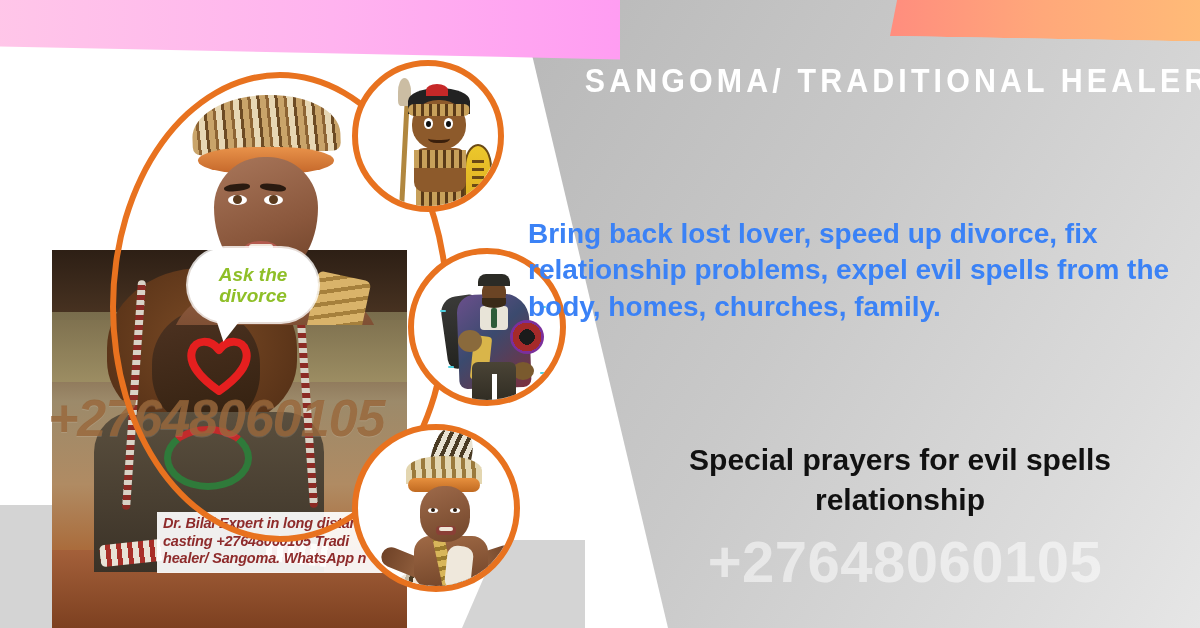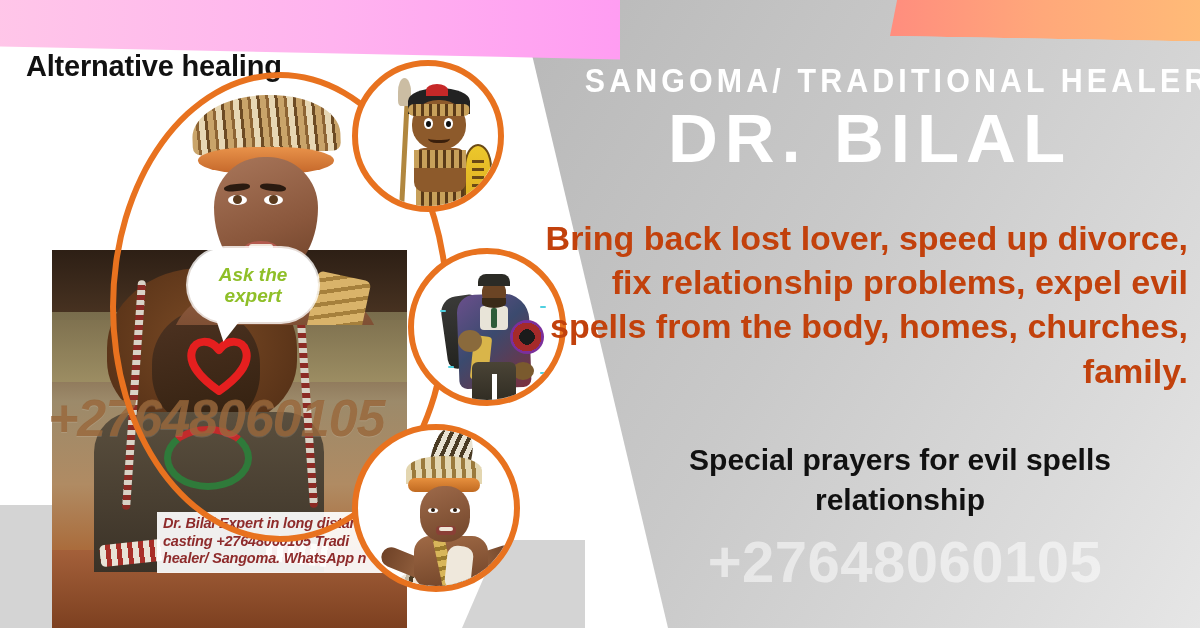--- a/index.html
+++ b/index.html
@@ -285,22 +285,22 @@
     color:#ffffff; font-size:33px; font-weight:bold;
     letter-spacing:4.5px; transform:scaleX(0.92); transform-origin:center;
     white-space:nowrap;
   }
   .bigname {
     left:560px; top:104px; width:620px; text-align:center;
     color:#ffffff; font-size:69px; font-weight:bold; letter-spacing:7px;
     line-height:1.0; white-space:nowrap;
   }
   .redtext {
-    left:528px; top:216px; width:660px; text-align:right;
-    color:#c2410c; font-size:34px; font-weight:bold; line-height:1.30;
+    left:528px; top:216px; width:660px; text-align:left;
+    color:#3b82f6; font-size:28px; font-weight:bold; line-height:1.30;
   }
   .blacktext {
     left:610px; top:440px; width:580px; text-align:center;
     color:#111111; font-size:30px; font-weight:bold; line-height:1.34;
   }
   .phone-watermark {
     left:610px; top:528px; width:590px; text-align:center;
     color:rgba(255,255,255,0.52); font-size:58px; font-weight:bold;
     letter-spacing:0.5px; white-space:nowrap;
   }
@@ -309,21 +309,20 @@
 <body>
 
 <div id="poster">
 
   <div class="shape gray-panel"></div>
   <div class="shape gray-wedge-left"></div>
   <div class="shape gray-strip-bottom"></div>
   <div class="shape pink-bar"></div>
   <div class="shape orange-bar"></div>
 
-  <div class="shape alt-healing">Alternative healing</div>
 
   <div class="shape photo">
     <div class="ph-bg1"></div>
     <div class="ph-bg2"></div>
     <div class="ph-ground"></div>
     <div class="ph-hair"></div>
     <div class="ph-head"></div>
     <div class="ph-body"></div>
     <div class="ph-bead-l"></div>
     <div class="ph-bead-r"></div>
@@ -350,21 +349,21 @@
   </div>
 
   <div class="shape heart">
     <svg width="66" height="60" viewBox="0 0 66 60" aria-hidden="true">
       <path d="M33 56 C 10 40, 3 26, 6 16 C 9 5, 24 3, 33 15 C 42 3, 57 5, 60 16 C 63 26, 56 40, 33 56 Z" fill="none" stroke="#e51f1f" stroke-width="8" stroke-linejoin="round"></path>
     </svg>
   </div>
 
   <div class="shape bubble-tail"></div>
   <div class="shape bubble">
-    <span class="bubble-txt">Ask the expert</span>
+    <span class="bubble-txt">Ask the divorce</span>
   </div>
 
   <div class="shape photo-phone">+27648060105</div>
 
   <div class="shape caption">Dr. Bilal Expert in long distan casting +27648060105 Tradi healer/ Sangoma. WhatsApp n</div>
 
   <div class="shape big-ring"></div>
 
   <div class="shape circ circ-1">
 
@@ -424,18 +423,17 @@
     <div class="d-face"></div>
     <div class="d-eye l"></div>
     <div class="d-eye r"></div>
     <div class="d-pup l"></div>
     <div class="d-pup r"></div>
     <div class="d-mouth"></div>
     <div class="d-teeth"></div>
   </div>
 
   <div class="shape kicker">SANGOMA/ TRADITIONAL HEALER</div>
-  <div class="shape bigname">DR. BILAL</div>
   <div class="shape redtext">Bring back lost lover, speed up divorce, fix relationship problems, expel evil spells from the body, homes, churches, family.</div>
   <div class="shape blacktext">Special prayers for  evil spells relationship</div>
   <div class="shape phone-watermark">+27648060105</div>
 
 </div>
 
 </body></html>

